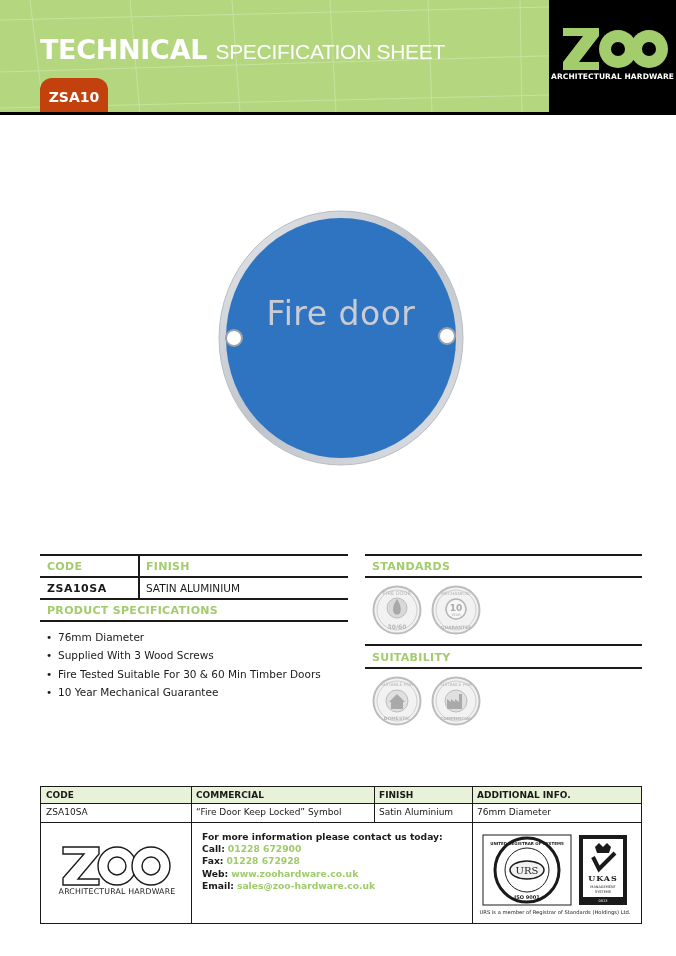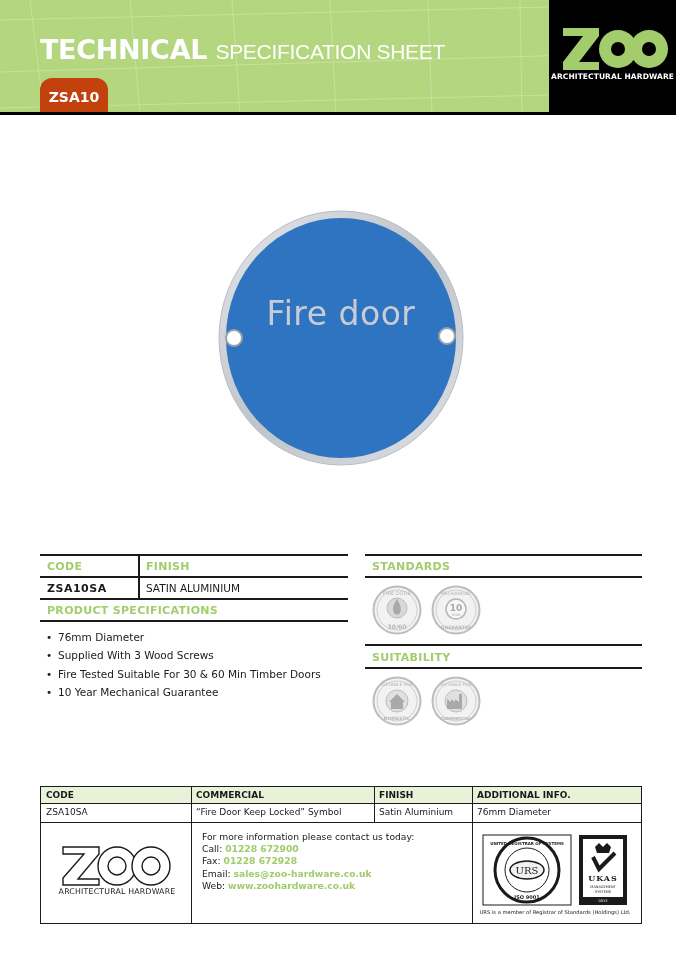--- a/index.html
+++ b/index.html
@@ -38,21 +38,21 @@
   .badge { position: absolute; width: 50px; height: 50px; }
 
   
   .btable { position: absolute; left: 40px; top: 786px; width: 602px; height: 138px; border: 1.5px solid #1a1a1a; }
   .bhead { position: absolute; left: 0; top: 0; width: 100%; height: 17px; background: #e8f2d9; border-bottom: 1.2px solid #1a1a1a; }
   .bcell { position: absolute; font-size: 9px; color: #1a1a1a; top: 3px; }
   .bcell.h { font-weight: bold; }
   .brow2 { position: absolute; left: 0; top: 17px; width: 100%; height: 19px; border-bottom: 1.2px solid #1a1a1a; }
   .bvl { position: absolute; width: 1.2px; background: #1a1a1a; }
   .contact { position: absolute; left: 161px; top: 44px; font-size: 9.2px; line-height: 12.2px; }
-  .contact .k { font-weight: normal; color: #1a1a1a; }
+  .contact .k { font-weight: bold; color: #1a1a1a; }
   .contact .v { font-weight: bold; color: #9fcb6a; }
   .address { position: absolute; left: 161px; top: 106px; font-size: 9px; line-height: 12px; color: #1a1a1a; }
   .zoo-outline { position: absolute; left: 20px; top: 58px; width: 112px; height: 42px; }
   .zoo-outline-sub { position: absolute; left: 0; top: 100px; width: 152px; text-align: center; font-size: 7.8px; letter-spacing: 0.2px; color: #1a1a1a; }
   .cert { position: absolute; left: 438px; top: 44px; width: 152px; height: 88px; }
   .cert-caption { position: absolute; left: 0; top: 78px; width: 152px; text-align: center; font-size: 5.2px; color: #1a1a1a; white-space: nowrap; }
 </style>
 </head>
 <body>
 
@@ -192,22 +192,22 @@
       <circle cx="90" cy="21" r="19"></circle>
       <circle cx="90" cy="21" r="9"></circle>
     </g>
   </svg>
   <div class="zoo-outline-sub">ARCHITECTURAL HARDWARE</div>
 
   <div class="contact">
     <div class="k">For more information please contact us today:</div>
     <div><span class="k">Call:</span> <span class="v">01228 672900</span></div>
     <div><span class="k">Fax:</span> <span class="v">01228 672928</span></div>
+    <div><span class="k">Web:</span> <span class="v">www.zoohardware.co.uk</span></div>
     <div><span class="k">Email:</span> <span class="v">sales@zoo-hardware.co.uk</span></div>
-    <div><span class="k">Web:</span> <span class="v">www.zoohardware.co.uk</span></div>
   </div>
 
   <div class="cert">
     <svg width="152" height="78" viewBox="0 0 152 78" style="position:absolute;left:0;top:0;">
       <rect x="4" y="4" width="88" height="70" fill="#fff" stroke="#1a1a1a" stroke-width="1"></rect>
       <circle cx="48" cy="39" r="32" fill="#fff" stroke="#1a1a1a" stroke-width="3"></circle>
       <circle cx="48" cy="39" r="22" fill="#fff" stroke="#1a1a1a" stroke-width="1"></circle>
       <ellipse cx="48" cy="39" rx="17" ry="9" fill="#f0f0f0" stroke="#1a1a1a" stroke-width="1.5"></ellipse>
       <text x="48" y="43" text-anchor="middle" font-size="10" font-family="DejaVu Serif, serif" fill="#1a1a1a">URS</text>
       <text x="48" y="14" text-anchor="middle" font-size="4" font-weight="bold" fill="#1a1a1a" font-family="DejaVu Sans, sans-serif">UNITED REGISTRAR OF SYSTEMS</text>

